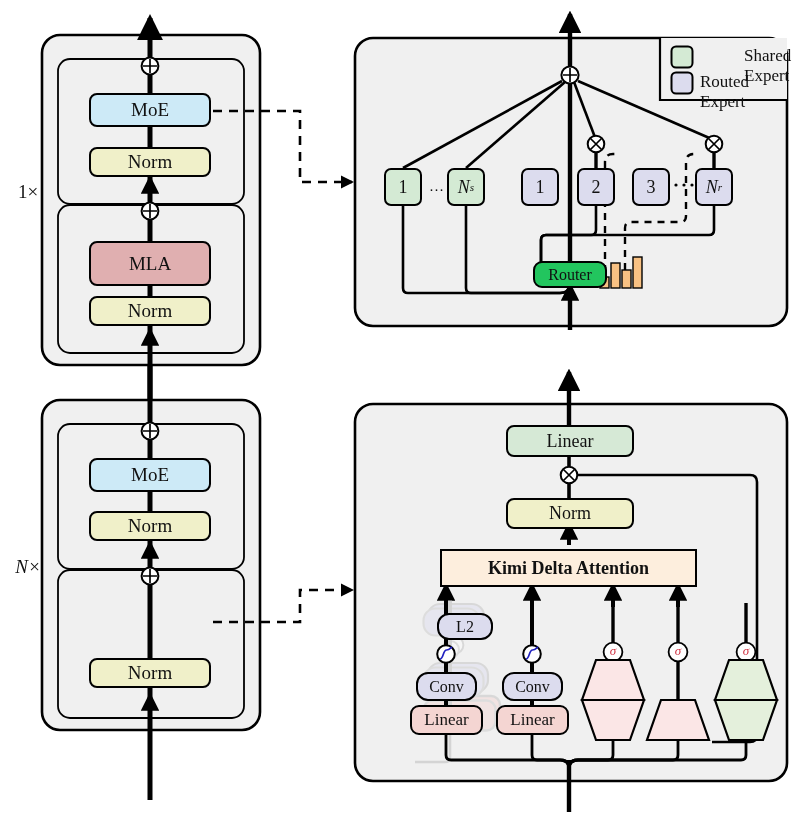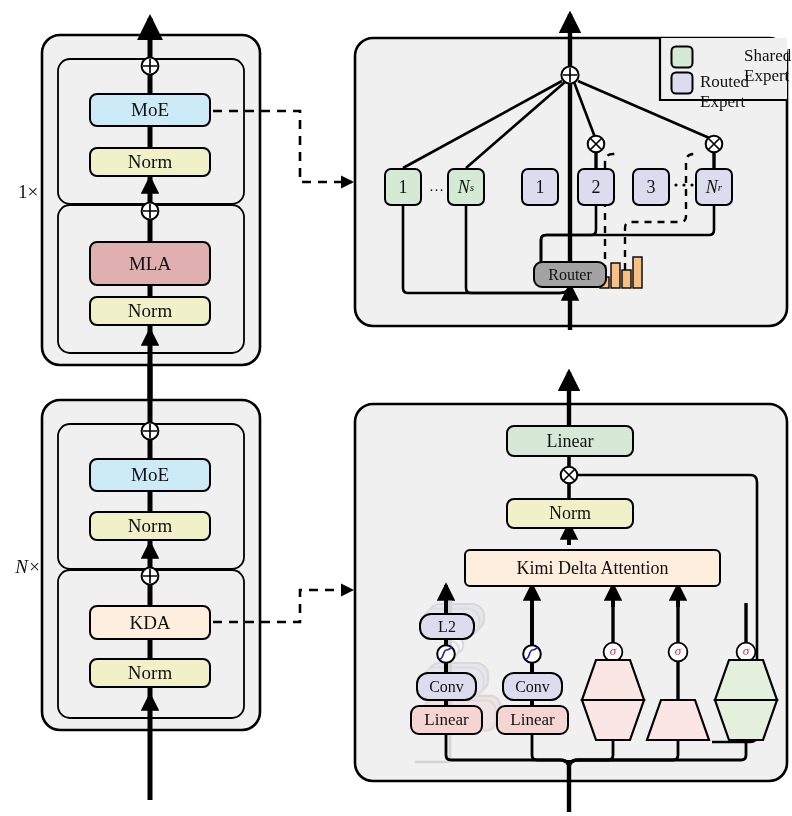--- a/index.html
+++ b/index.html
@@ -225,48 +225,47 @@
 <div style="position:absolute;left:8px;top:181px;width:40px;text-align:center;font-size:19px;color:#111;">1×</div>
 <div style="position:absolute;left:8px;top:556px;width:40px;text-align:center;font-size:19px;color:#111;font-style:italic;">N×</div>
 
 <div style="position:absolute;left:89px;top:93px;width:122px;height:34px;background:#cdeaf7;border:2.4px solid #000;border-radius:8px;display:flex;align-items:center;justify-content:center;font-size:19px;color:#111;box-sizing:border-box;">MoE</div>
 <div style="position:absolute;left:89px;top:147px;width:122px;height:30px;background:#f0f0c9;border:2.4px solid #000;border-radius:8px;display:flex;align-items:center;justify-content:center;font-size:19px;color:#111;box-sizing:border-box;">Norm</div>
 <div style="position:absolute;left:89px;top:241px;width:122px;height:45px;background:#e0afb0;border:2.4px solid #000;border-radius:8px;display:flex;align-items:center;justify-content:center;font-size:19px;color:#111;box-sizing:border-box;">MLA</div>
 <div style="position:absolute;left:89px;top:296px;width:122px;height:30px;background:#f0f0c9;border:2.4px solid #000;border-radius:8px;display:flex;align-items:center;justify-content:center;font-size:19px;color:#111;box-sizing:border-box;">Norm</div>
 
 <div style="position:absolute;left:89px;top:458px;width:122px;height:34px;background:#cdeaf7;border:2.4px solid #000;border-radius:8px;display:flex;align-items:center;justify-content:center;font-size:19px;color:#111;box-sizing:border-box;">MoE</div>
 <div style="position:absolute;left:89px;top:511px;width:122px;height:30px;background:#f0f0c9;border:2.4px solid #000;border-radius:8px;display:flex;align-items:center;justify-content:center;font-size:19px;color:#111;box-sizing:border-box;">Norm</div>
-<div style="position:absolute;left:89px;top:605px;width:122px;height:35px;background:#fdeedd;border:2.4px solid #000;border-radius:8px;display:flex;align-items:center;justify-content:center;font-size:19px;color:#111;box-sizing:border-box;">KDA</div>
 <div style="position:absolute;left:89px;top:658px;width:122px;height:30px;background:#f0f0c9;border:2.4px solid #000;border-radius:8px;display:flex;align-items:center;justify-content:center;font-size:19px;color:#111;box-sizing:border-box;">Norm</div>
 
 <div style="position:absolute;left:700px;top:46px;font-size:17px;color:#111;margin-left:44px;">Shared Expert</div>
 <div style="position:absolute;left:700px;top:72px;font-size:17px;color:#111;">Routed Expert</div>
 
 <div style="position:absolute;left:384px;top:168px;width:38px;height:38px;background:#d4ead4;border:2.4px solid #000;border-radius:7px;display:flex;align-items:center;justify-content:center;font-size:18px;color:#111;box-sizing:border-box;">1</div>
 <div style="position:absolute;left:424px;top:178px;width:26px;text-align:center;font-size:15px;color:#111;letter-spacing:1px;">…</div>
 <div style="position:absolute;left:447px;top:168px;width:38px;height:38px;background:#d4ead4;border:2.4px solid #000;border-radius:7px;display:flex;align-items:center;justify-content:center;font-size:18px;color:#111;box-sizing:border-box;">
   <span class="mathi">N</span>
       <span class="sub">s</span>
 </div>
 
 <div style="position:absolute;left:521px;top:168px;width:38px;height:38px;background:#dcdcee;border:2.4px solid #000;border-radius:7px;display:flex;align-items:center;justify-content:center;font-size:18px;color:#111;box-sizing:border-box;">1</div>
 <div style="position:absolute;left:577px;top:168px;width:38px;height:38px;background:#dcdcee;border:2.4px solid #000;border-radius:7px;display:flex;align-items:center;justify-content:center;font-size:18px;color:#111;box-sizing:border-box;">2</div>
 <div style="position:absolute;left:632px;top:168px;width:38px;height:38px;background:#dcdcee;border:2.4px solid #000;border-radius:7px;display:flex;align-items:center;justify-content:center;font-size:18px;color:#111;box-sizing:border-box;">3</div>
 <div style="position:absolute;left:695px;top:168px;width:38px;height:38px;background:#dcdcee;border:2.4px solid #000;border-radius:7px;display:flex;align-items:center;justify-content:center;font-size:18px;color:#111;box-sizing:border-box;">
   <span class="mathi">N</span>
       <span class="sub">r</span>
 </div>
 
-<div style="position:absolute;left:533px;top:261px;width:74px;height:27px;background:#a3a3a3;border:2.4px solid #000;border-radius:9px;display:flex;align-items:center;justify-content:center;font-size:16px;color:#111;box-sizing:border-box;">Router</div>
+<div style="position:absolute;left:533px;top:261px;width:74px;height:27px;background:#22c55e;border:2.4px solid #000;border-radius:9px;display:flex;align-items:center;justify-content:center;font-size:16px;color:#111;box-sizing:border-box;">Router</div>
 
 <div style="position:absolute;left:506px;top:425px;width:128px;height:32px;background:#d6e9d6;border:2.4px solid #000;border-radius:8px;display:flex;align-items:center;justify-content:center;font-size:18px;color:#111;box-sizing:border-box;">Linear</div>
 <div style="position:absolute;left:506px;top:498px;width:128px;height:31px;background:#f0f0c9;border:2.4px solid #000;border-radius:8px;display:flex;align-items:center;justify-content:center;font-size:18px;color:#111;box-sizing:border-box;">Norm</div>
-<div style="position:absolute;left:464px;top:549px;width:257px;height:38px;background:#fdeedd;border:2.4px solid #000;border-radius:6px;display:flex;align-items:center;justify-content:center;font-size:18px;color:#111;box-sizing:border-box;">Kimi Delta Attention</div>
-
-<div style="position:absolute;left:419px;top:613px;width:56px;height:27px;background:#dcdcee;border:2.4px solid #000;border-radius:12px;display:flex;align-items:center;justify-content:center;font-size:16px;color:#111;box-sizing:border-box;">L2</div>
+<div style="position:absolute;left:440px;top:549px;width:257px;height:38px;background:#fdeedd;border:2.4px solid #000;border-radius:0;display:flex;align-items:center;justify-content:center;font-size:18px;color:#111;box-sizing:border-box;font-weight:bold;">Kimi Delta Attention</div>
+
+<div style="position:absolute;left:437px;top:613px;width:56px;height:27px;background:#dcdcee;border:2.4px solid #000;border-radius:12px;display:flex;align-items:center;justify-content:center;font-size:16px;color:#111;box-sizing:border-box;">L2</div>
 <div style="position:absolute;left:416px;top:672px;width:61px;height:29px;background:#dcdcee;border:2.4px solid #000;border-radius:12px;display:flex;align-items:center;justify-content:center;font-size:16px;color:#111;box-sizing:border-box;">Conv</div>
 <div style="position:absolute;left:410px;top:705px;width:73px;height:30px;background:#f4d5d2;border:2.4px solid #000;border-radius:9px;display:flex;align-items:center;justify-content:center;font-size:17px;color:#111;box-sizing:border-box;">Linear</div>
 
 <div style="position:absolute;left:502px;top:672px;width:61px;height:29px;background:#dcdcee;border:2.4px solid #000;border-radius:12px;display:flex;align-items:center;justify-content:center;font-size:16px;color:#111;box-sizing:border-box;">Conv</div>
 <div style="position:absolute;left:496px;top:705px;width:73px;height:30px;background:#f4d5d2;border:2.4px solid #000;border-radius:9px;display:flex;align-items:center;justify-content:center;font-size:17px;color:#111;box-sizing:border-box;">Linear</div>
 
 <div style="position:absolute;left:604px;top:643px;width:18px;text-align:center;font-size:13px;color:#d03040;font-style:italic;">σ</div>
 <div style="position:absolute;left:669px;top:643px;width:18px;text-align:center;font-size:13px;color:#d03040;font-style:italic;">σ</div>
 <div style="position:absolute;left:737px;top:643px;width:18px;text-align:center;font-size:13px;color:#d03040;font-style:italic;">σ</div>
 

